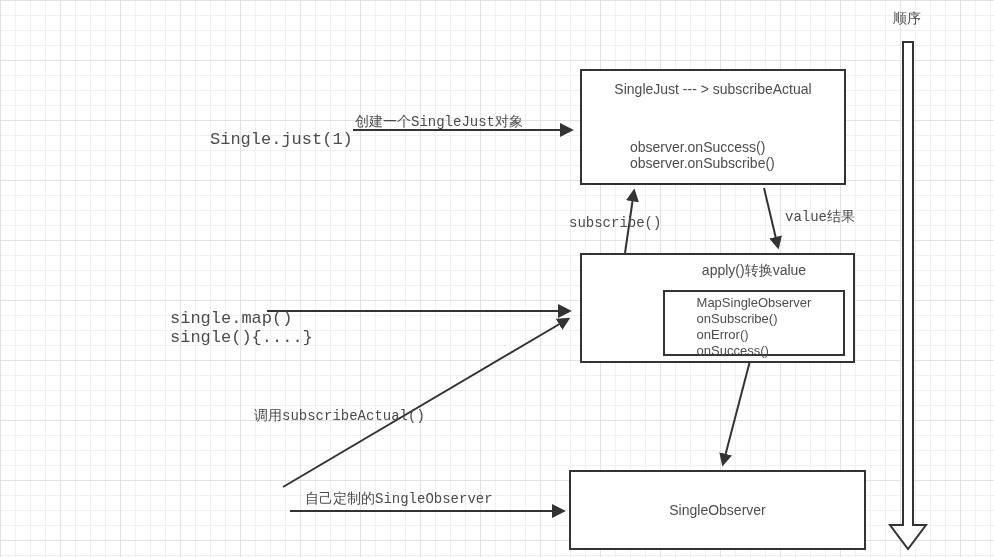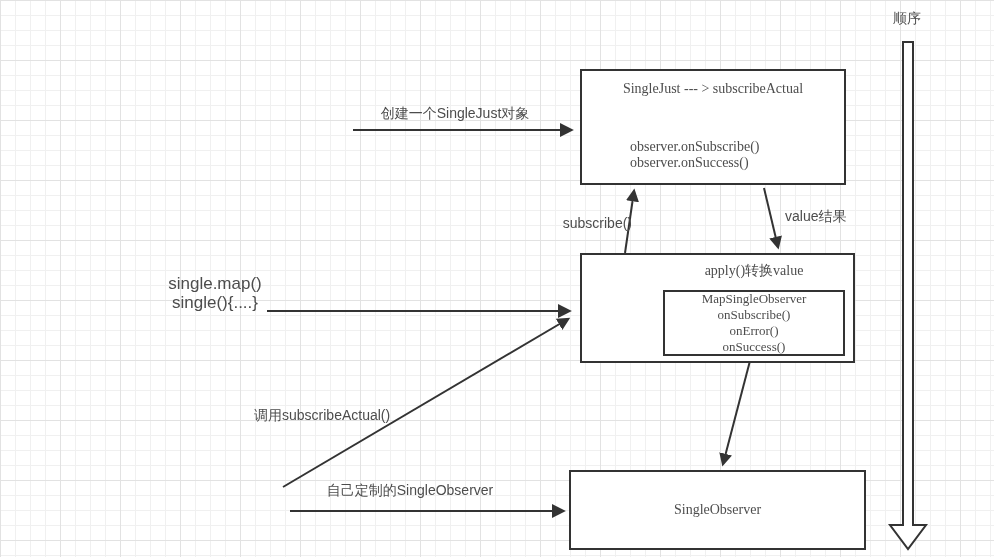--- a/index.html
+++ b/index.html
@@ -21,36 +21,36 @@
     position: absolute;
     left: 0; top: 0;
     width: 994px; height: 557px;
   }
   .box {
     position: absolute;
     box-sizing: border-box;
     background: #ffffff;
     border: 2px solid #333333;
     color: #4d4d4d;
-    font-family: Liberation Serif, serif;
   }
   .box-title {
     text-align: center;
     font-size: 14px;
     color: #4d4d4d;
     white-space: nowrap;
   }
   .label {
     position: absolute;
     color: #4c4c4c;
     white-space: nowrap;
+    font-family: Liberation Mono, monospace;
   }
   .lbl-lg { font-size: 17px; }
   .lbl-md { font-size: 14px; }
-  .center { text-align: center; }
+  .center { text-align: left; margin-top: 8px; }
   .right  { text-align: right; }
   .mono-lines { font-size: 14px; line-height: 16px; color: #4d4d4d; }
   .flex-center {
     display: flex;
     align-items: center;
     justify-content: center;
   }
 </style>
 </head>
 <body>
@@ -77,52 +77,53 @@
     <line x1="751" y1="357" x2="723" y2="464" stroke="#333333" stroke-width="2" marker-end="url(#arrowhead)"></line>
 
     <line x1="290" y1="511" x2="563" y2="511" stroke="#333333" stroke-width="2.2" marker-end="url(#arrowhead)"></line>
 
     <path d="M903 42 L913 42 L913 525 L926 525 L908 549 L890 525 L903 525 Z" fill="#ffffff" stroke="#333333" stroke-width="2"></path>
   </svg>
 
   <div class="box" style="left:580px; top:69px; width:266px; height:116px;">
     <div class="box-title" style="margin-top:10px;">SingleJust --- &gt; subscribeActual</div>
     <div class="mono-lines" style="position:absolute; left:48px; top:68px;">
+      <div>observer.onSuccess()</div>
       <div>observer.onSubscribe()</div>
-      <div>observer.onSuccess()</div>
     </div>
   </div>
 
   <div class="box flex-center" style="left:569px; top:470px; width:297px; height:80px;">
     <div class="box-title">SingleObserver</div>
   </div>
 
   <div class="box" style="left:580px; top:253px; width:275px; height:110px;">
     <div class="box-title" style="position:absolute; left:81px; top:7px; width:182px;">apply()转换value</div>
     <div class="box flex-center" style="left:81px; top:35px; width:182px; height:66px;">
       <div class="center" style="font-size:13px; line-height:16px;">
         <div>MapSingleObserver</div>
         <div>onSubscribe()</div>
         <div>onError()</div>
         <div>onSuccess()</div>
       </div>
     </div>
   </div>
 
+  <div class="label lbl-lg center" style="left:210px; top:122px; width:160px;">Single.just(1)</div>
 
-  <div class="label lbl-lg center" style="left:150px; top:274px; width:130px; line-height:19px;">
+  <div class="label lbl-lg center" style="left:150px; top:301px; width:130px; line-height:19px;padding-left:20px;">
     <div>single.map()</div>
     <div>single(){....}</div>
   </div>
 
 
   <div class="label lbl-md center" style="left:355px; top:105px; width:200px;">创建一个SingleJust对象</div>
 
 
-  <div class="label lbl-md right" style="left:554px; top:215px; width:78px;">subscribe()</div>
+  <div class="label lbl-md right" style="left:569px; top:215px; width:78px;">subscribe()</div>
 
   <div class="label lbl-md" style="left:785px; top:208px;">value结果</div>
 
   <div class="label lbl-md" style="left:254px; top:407px;">调用subscribeActual()</div>
 
   <div class="label lbl-md center" style="left:305px; top:482px; width:210px;">自己定制的SingleObserver</div>
 
   <div class="label lbl-md" style="left:893px; top:10px;">顺序</div>
 
 </div>

